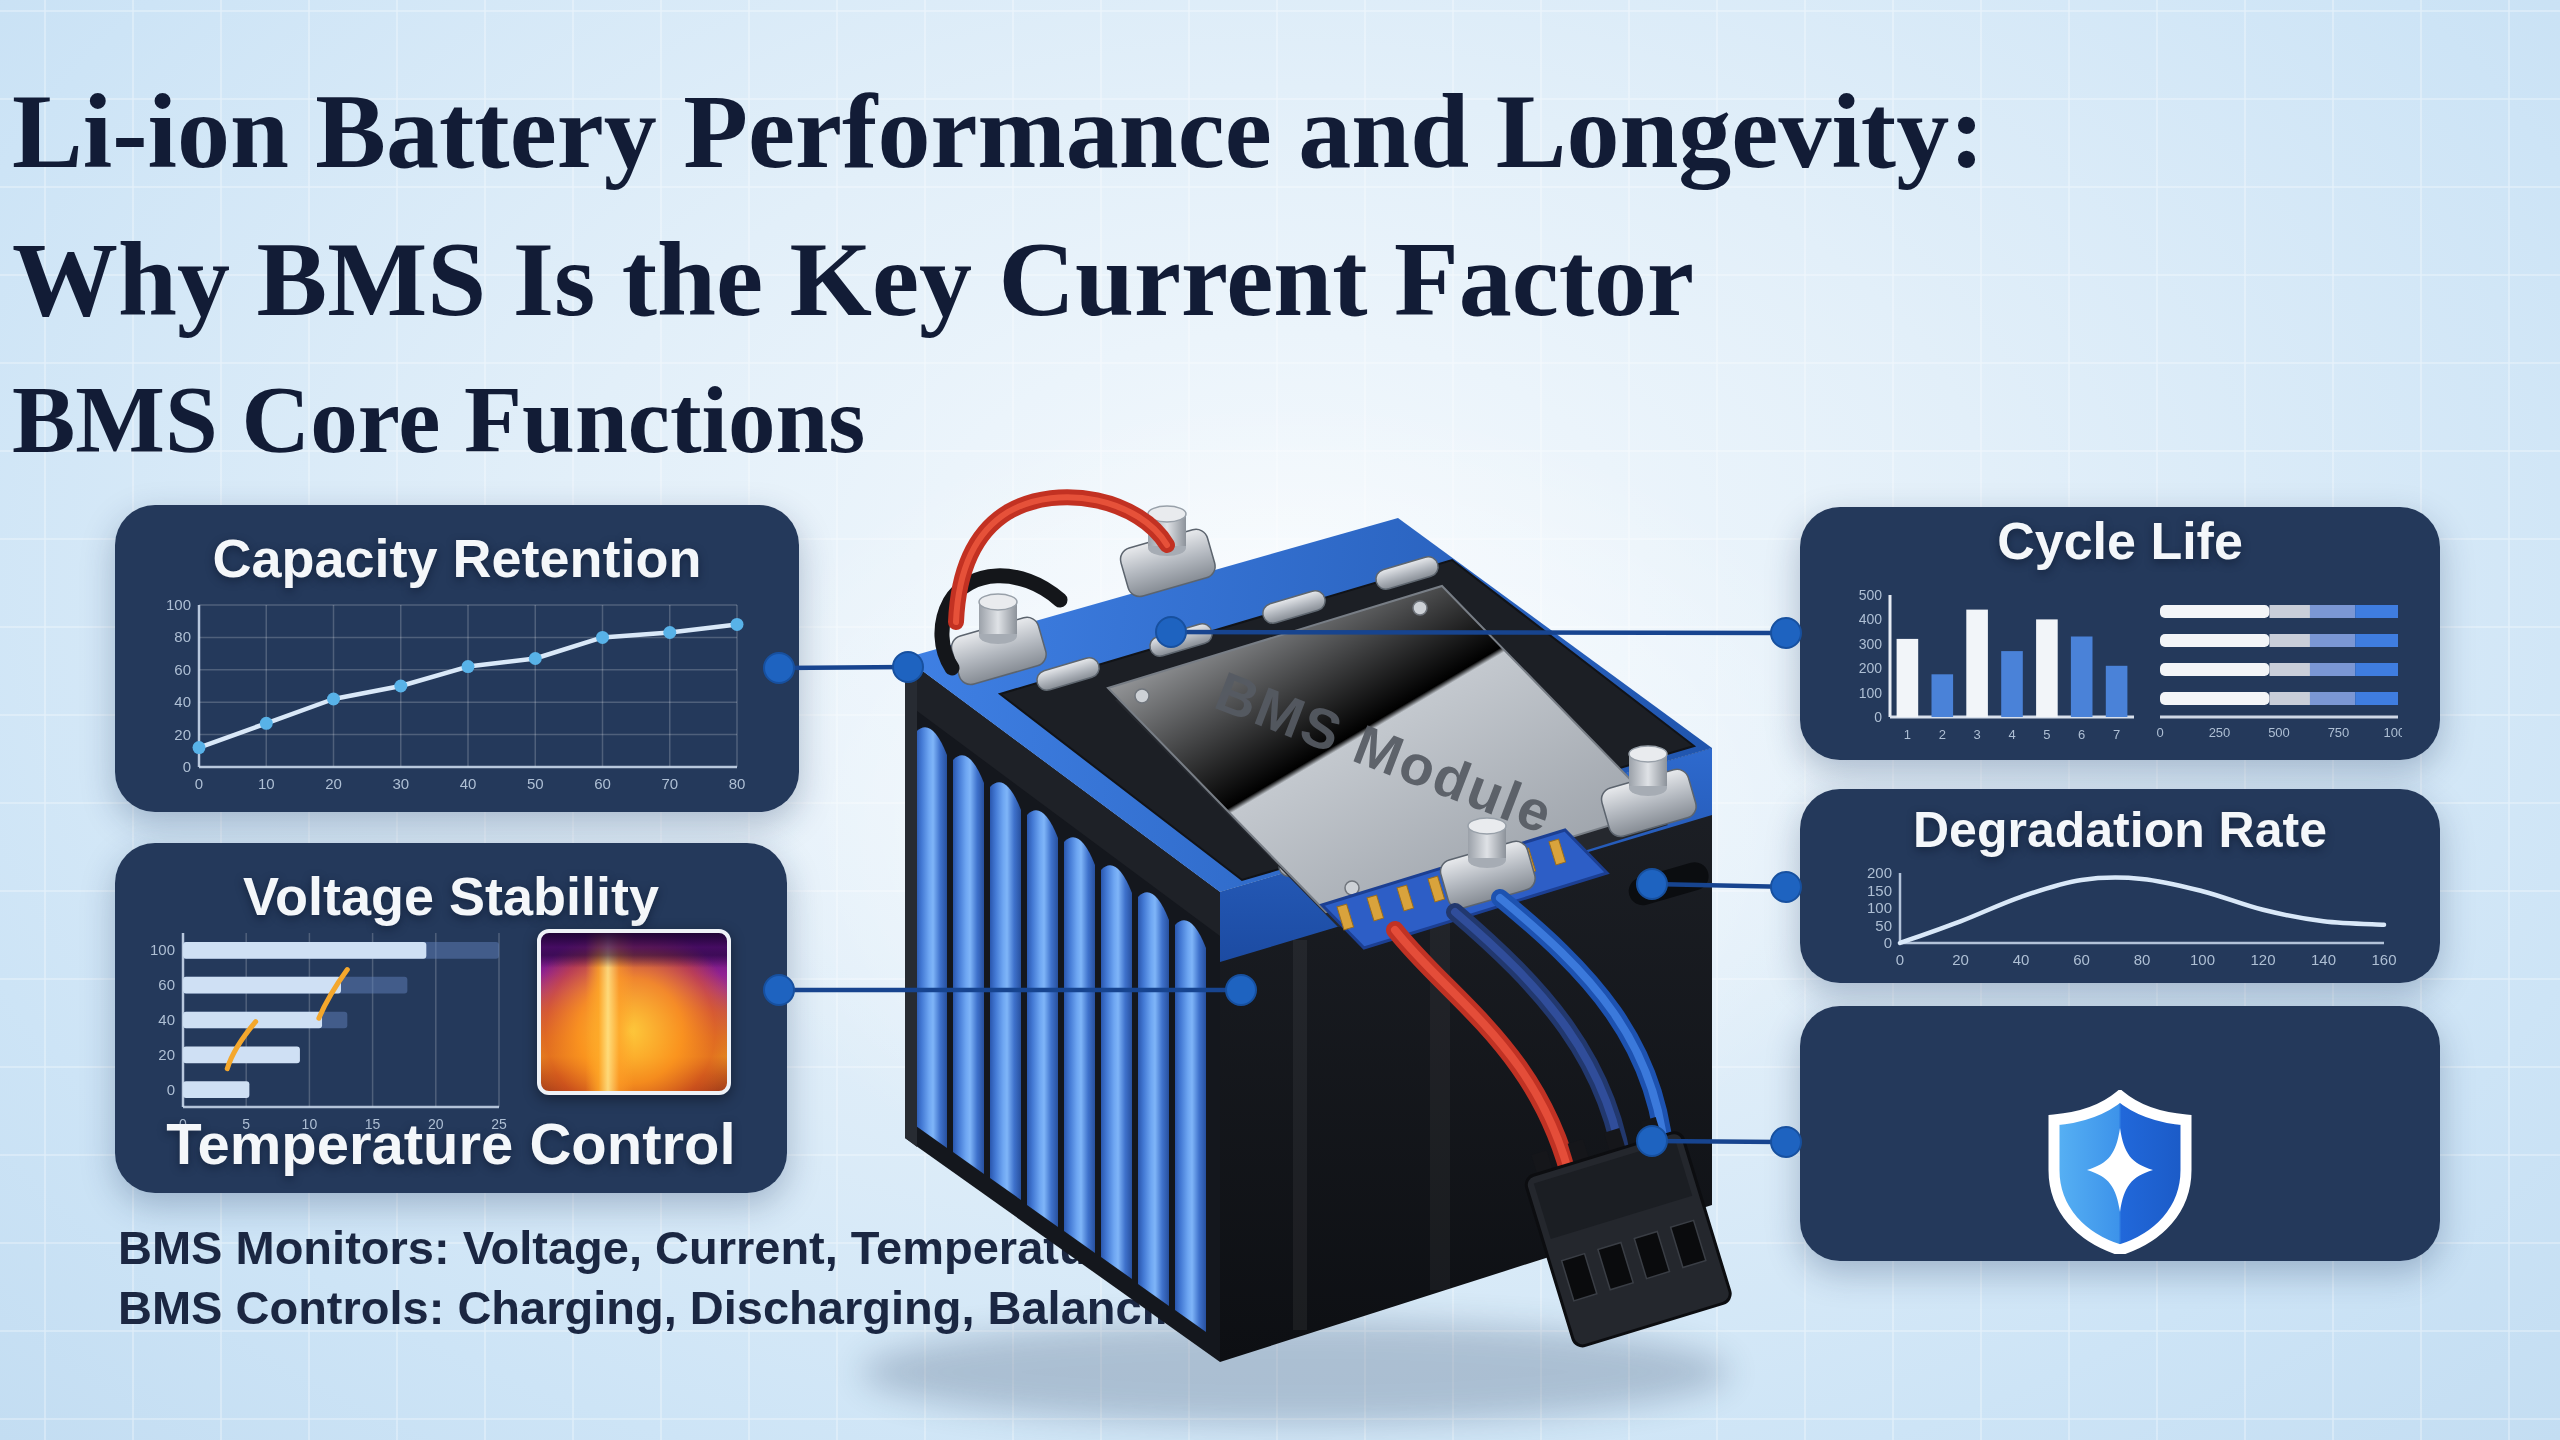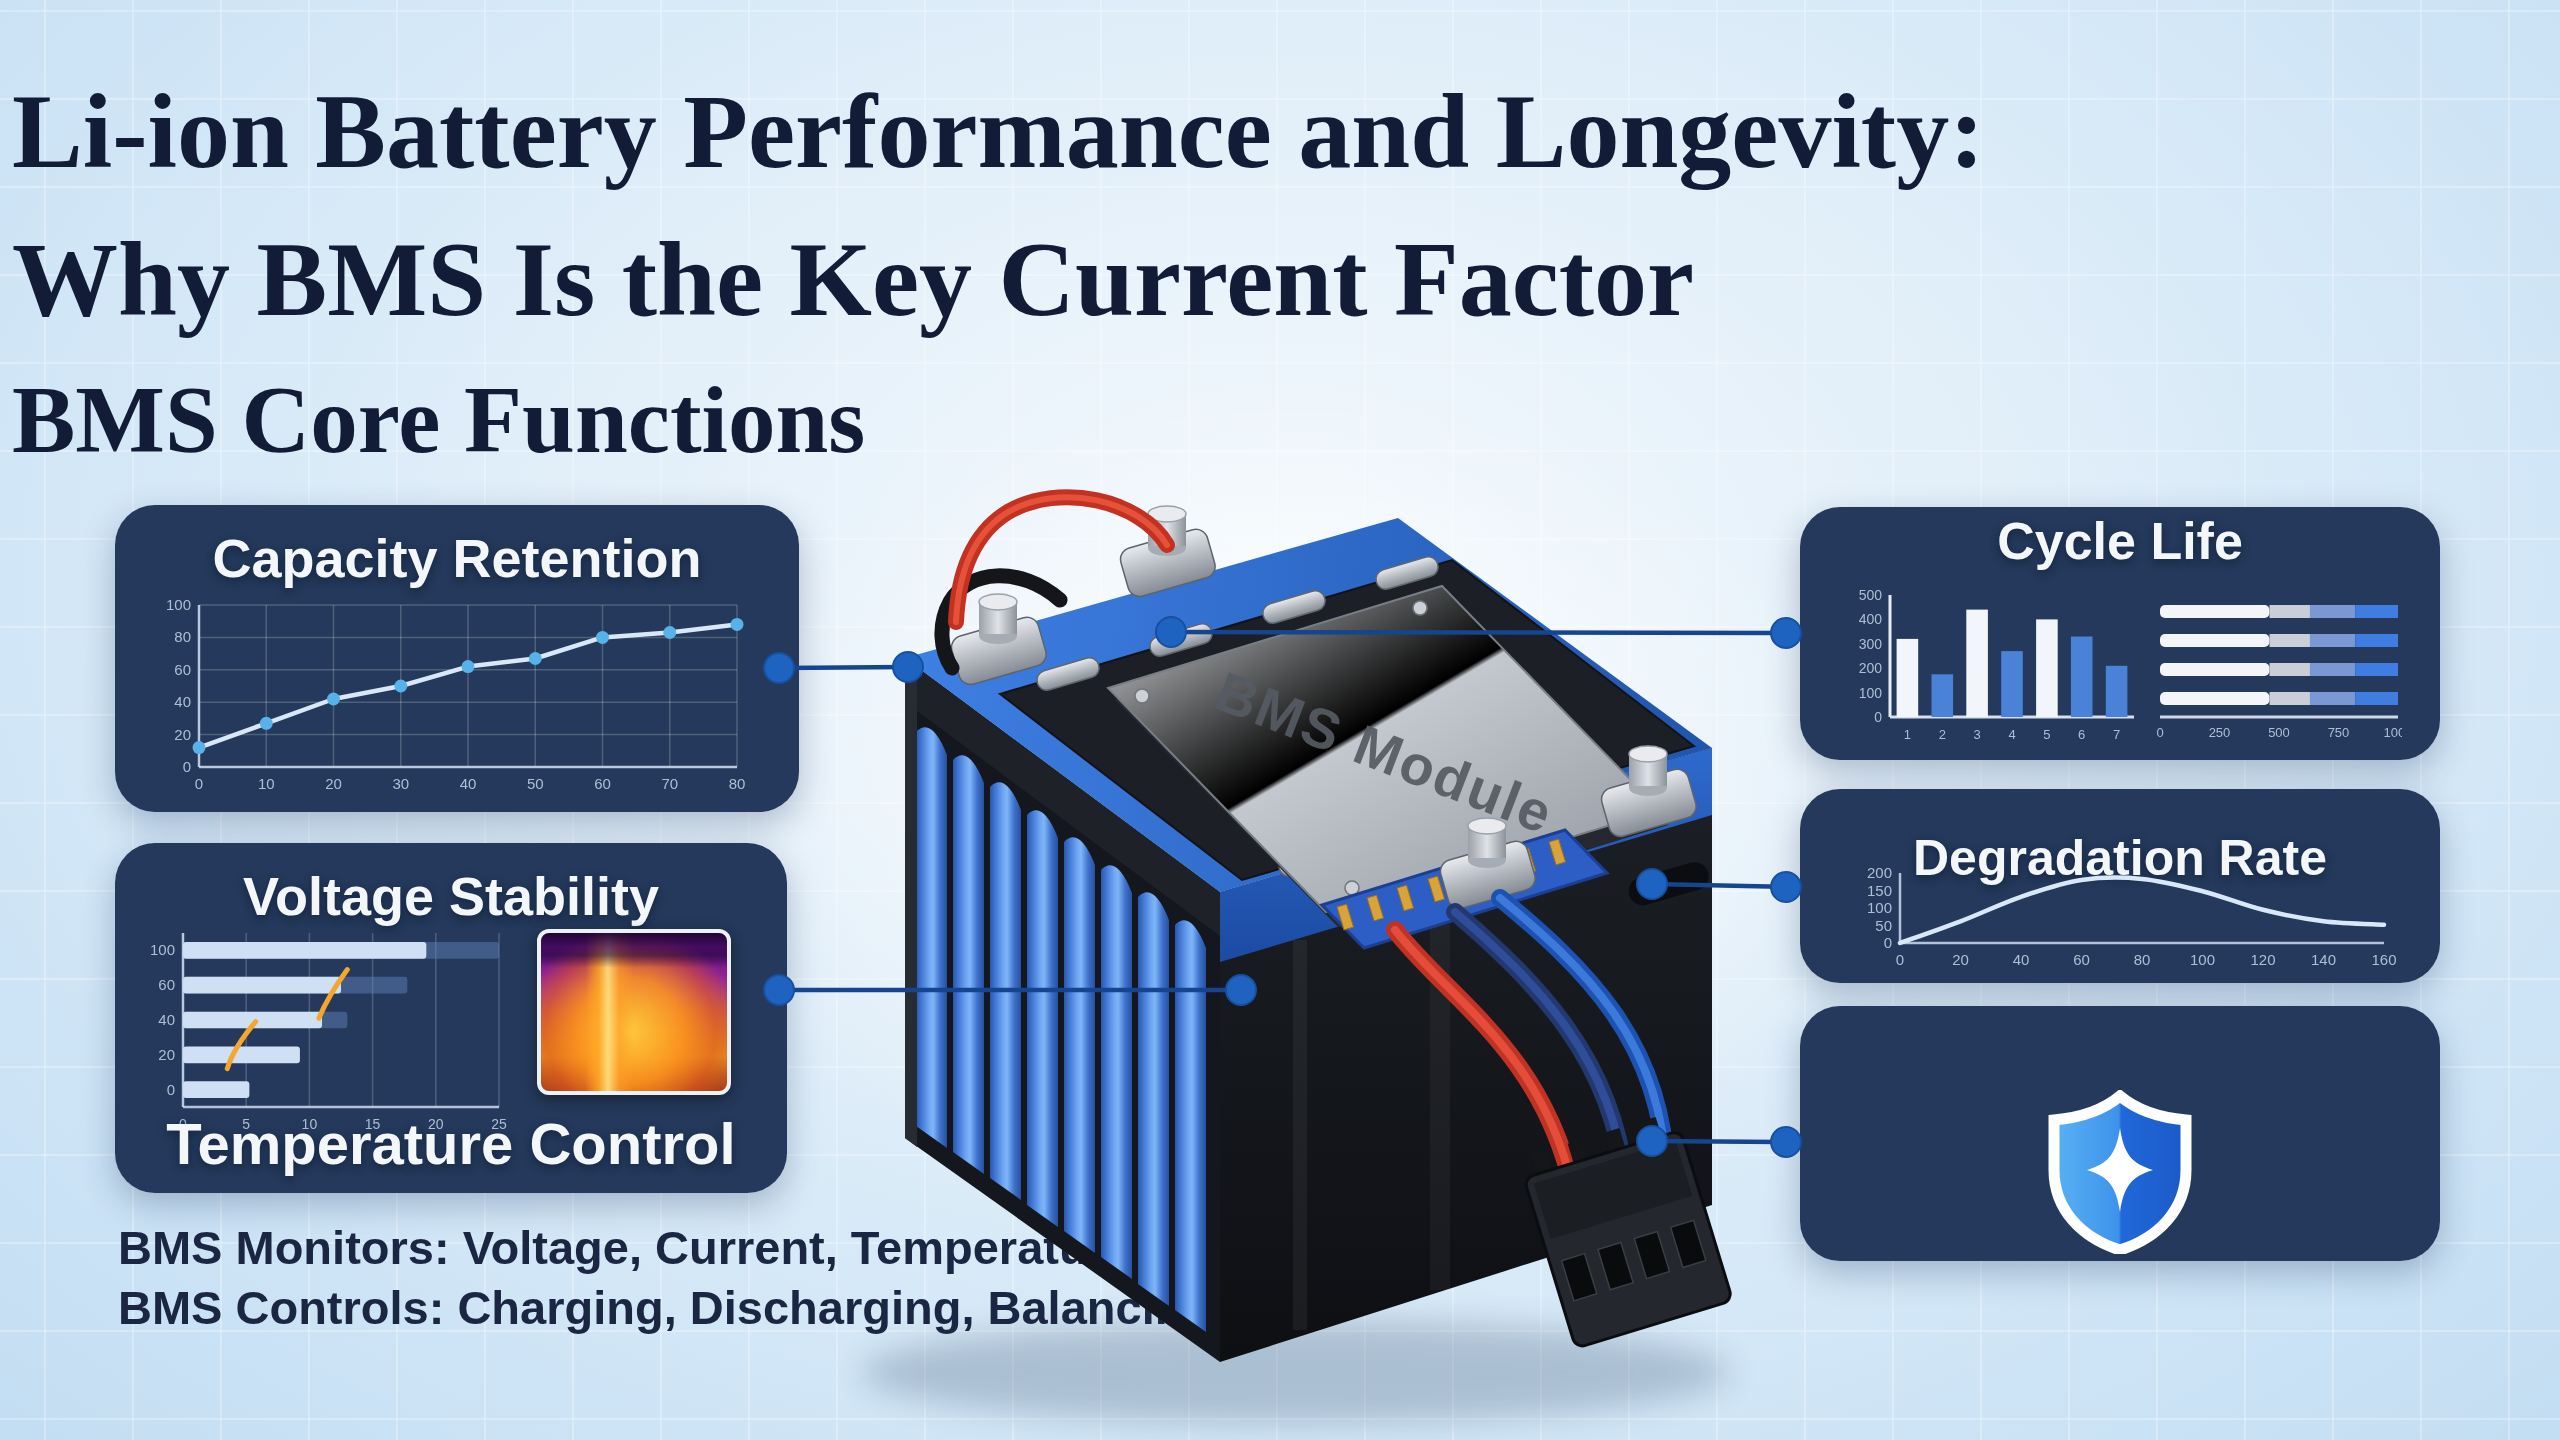--- a/index.html
+++ b/index.html
@@ -21,21 +21,21 @@
   .panel-title{position:absolute;left:0;width:100%;text-align:center;color:#f4f7fa;font-weight:700;
     text-shadow:0 3px 9px rgba(8,18,38,.5);}
   .p-capacity{left:115px;top:505px;width:672px;height:307px;padding-left:12px;}
   .p-voltage{left:115px;top:843px;width:672px;height:350px;}
   .p-cycle{left:1800px;top:507px;width:640px;height:253px;}
   .p-degradation{left:1800px;top:789px;width:640px;height:194px;}
   .p-safety{left:1800px;top:1006px;width:640px;height:255px;}
 
   .t54{font-size:54px;top:22px;}
   .t50{font-size:52px;top:4px;}
-  .t48{font-size:50px;top:12px;margin-top:28px;}
+  .t48{font-size:50px;top:12px;}
   .temp-title{position:absolute;left:0;width:100%;bottom:16px;text-align:center;color:#f4f7fa;
     font-weight:700;font-size:58px;text-shadow:0 3px 9px rgba(8,18,38,.5);}
 
   .chart{position:absolute;}
   .c-capacity{left:36px;top:92px;width:600px;height:196px;}
   .c-voltage{left:26px;top:84px;width:366px;height:206px;}
   .c-cyclebars{left:44px;top:78px;width:296px;height:158px;}
   .c-stripes{left:356px;top:82px;width:246px;height:152px;}
   .c-degradation{left:52px;top:76px;width:546px;height:104px;}
 

